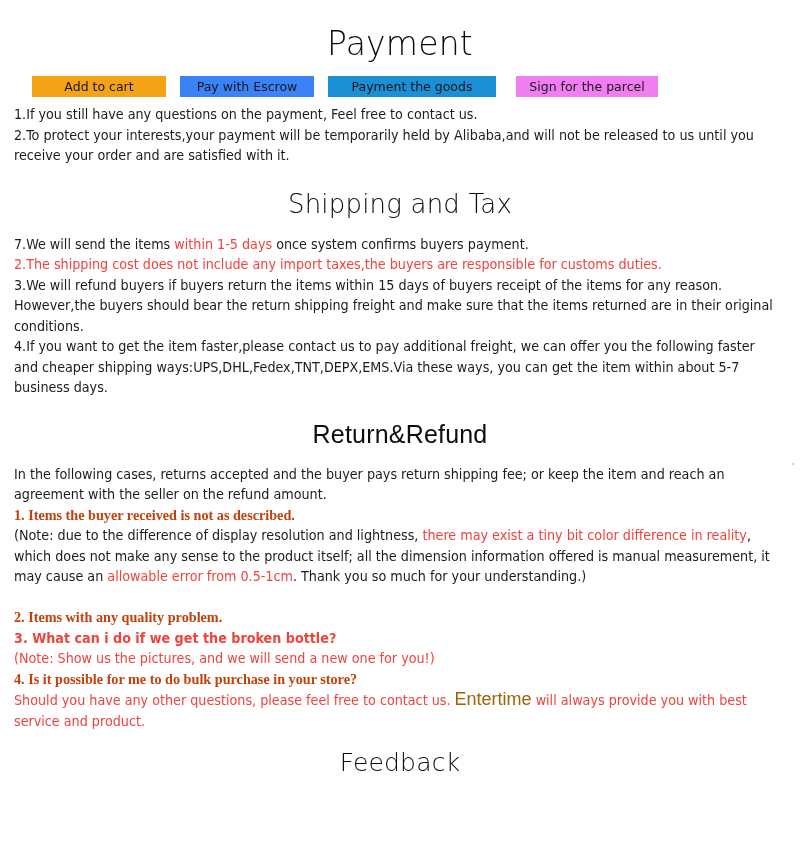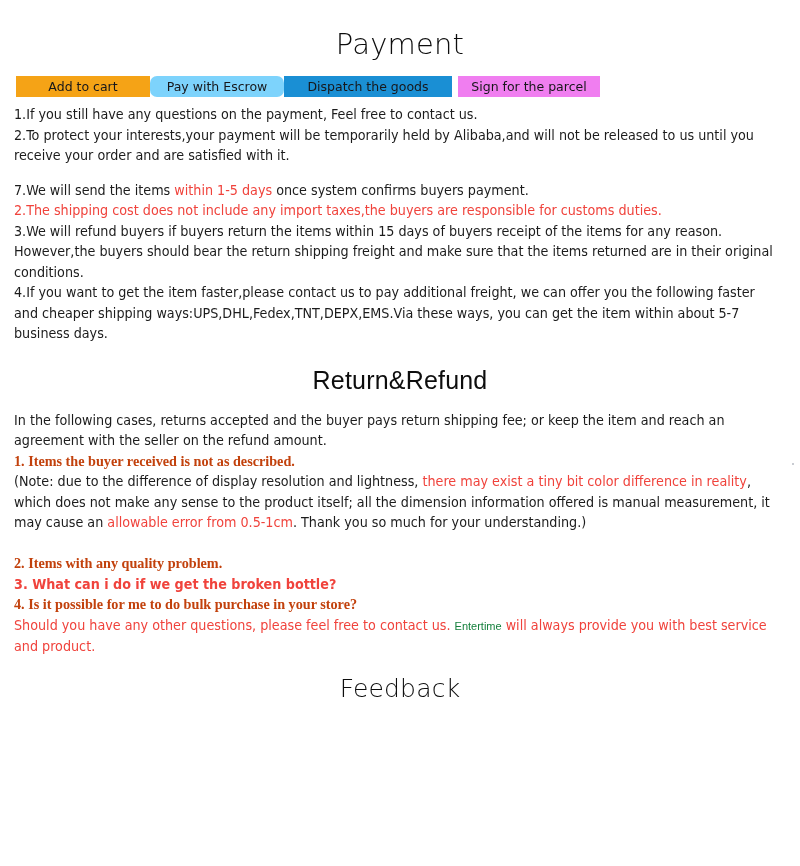--- a/index.html
+++ b/index.html
@@ -23,21 +23,21 @@
 
   
   .section-heading {
     text-align: center;
     font-family: "DejaVu Sans", sans-serif;
     font-weight: 300;
     color: #0d0d0d;
     letter-spacing: 0.2px;
   }
   .heading-payment {
-    font-size: 29px;
+    font-size: 33px;
     line-height: 40px;
     margin: 24px 0 0 0;
     font-stretch: condensed;
   }
   .heading-shipping {
     font-size: 26px;
     line-height: 32px;
     margin: 22px 0 0 0;
   }
   .heading-return {
@@ -51,37 +51,38 @@
     font-size: 25px;
     line-height: 32px;
     margin: 16px 0 0 0;
   }
 
   
   .btn-strip {
     display: flex;
     align-items: flex-end;
     margin: 12px 0 0 0;
-    padding: 0 22px 0 16px;
+    padding: 0 22px 0 32px;
+    gap: 14px;
   }
   .chip {
     height: 21px;
     line-height: 21px;
     text-align: center;
     font-family: "DejaVu Sans", sans-serif;
     font-size: 12.5px;
     font-weight: 400;
     color: #17171a;
     white-space: nowrap;
     box-sizing: border-box;
     padding: 0 4px;
     border-radius: 0;
   }
   .chip-cart      { flex: 0 0 134px; background: #f5a316; }
-  .chip-escrow    { flex: 0 0 134px; background: #7dd3fc; border-radius: 7px; }
+  .chip-escrow    { flex: 0 0 134px; background: #3b82f6; }
   .chip-dispatch  { flex: 0 0 168px; background: #1a8fd4; }
   .chip-sign      { flex: 0 0 142px; background: #f07ef0; margin-left: 6px; }
   .chip-stars     { flex: 0 0 142px; background: #ef6a85; }
 
   
   .body-block {
     font-family: "DejaVu Sans", sans-serif;
     font-stretch: condensed;
     font-size: 14.2px;
     line-height: 20.5px;
@@ -93,69 +94,71 @@
   .block-shipping { margin-top: 14px; }
   .block-return   { margin-top: 14px; }
 
   .body-block p { margin: 0; }
   .spacer-line { height: 20.5px; }
 
   .red     { color: #f0433c; }
   .bold    { font-weight: 700; color: #c2410c; font-family: Liberation Serif, serif; }
   .bold-red{ font-weight: 700; color: #f0433c; }
   .brand   { font-family: "Liberation Sans", sans-serif; font-weight: 300;
-             font-size: 11px; color: #15803d; }
+             font-size: 18px; color: #a16207; }
 
   .edge-dot {
     position: absolute;
     right: 6px;
     top: 439px;
     width: 2px;
     height: 2px;
     background: #c9ccd2;
   }
 </style>
 </head>
 <body>
 
 <div class="page">
 
   <h1 class="section-heading heading-payment">Payment</h1>
 
   <div class="btn-strip">
     <div class="chip chip-cart">Add to cart</div>
     <div class="chip chip-escrow">Pay with Escrow</div>
-    <div class="chip chip-dispatch">Dispatch the goods</div>
+    <div class="chip chip-dispatch">Payment the goods</div>
     <div class="chip chip-sign">Sign for the parcel</div>
   </div>
 
   <div class="body-block block-payment">
     <p>1.If you still have any questions on the payment, Feel free to contact us.</p>
     <p>2.To protect your interests,your payment will be temporarily held by Alibaba,and will not be released to us until you receive your order and are satisfied with it.</p>
   </div>
 
+  <h2 class="section-heading heading-shipping">Shipping and Tax</h2>
 
   <div class="body-block block-shipping">
     <p><span>7.We will send the items </span><span class="red">within 1-5 days</span><span> once system confirms buyers payment.</span></p>
     <p class="red">2.The shipping cost does not include any import taxes,the buyers are responsible for customs duties.</p>
     <p>3.We will refund buyers if buyers return the items within 15 days of buyers receipt of the items for any reason. However,the buyers should bear the return shipping freight and make sure that the items returned are in their original conditions.</p>
     <p>4.If you want to get the item faster,please contact us to pay additional freight, we can offer you the following faster and cheaper shipping ways:UPS,DHL,Fedex,TNT,DEPX,EMS.Via these ways, you can get the item within about 5-7 business days.</p>
   </div>
 
   <h2 class="section-heading heading-return">Return&amp;Refund</h2>
 
   <div class="body-block block-return">
     <p>In the following cases, returns accepted and the buyer pays return shipping fee; or keep the item and reach an agreement with the seller on the refund amount.</p>
     <p class="bold">1. Items the buyer received is not as described.</p>
     <p><span>(Note: due to the difference of display resolution and lightness, </span><span class="red">there may exist a tiny bit color difference in reality</span><span>, which does not make any sense to the product itself; all the dimension information offered is manual measurement, it may cause an </span><span class="red">allowable error from 0.5-1cm</span><span>. Thank you so much for your understanding.)</span></p>
 
     <div class="spacer-line"></div>
 
     <p class="bold">2. Items with any quality problem.</p>
     <p class="bold-red">3. What can i do if we get the broken bottle?</p>
+    <p class="red">(Note: Show us the pictures, and we will send a new one for you!)</p>
     <p class="bold">4. Is it possible for me to do bulk purchase in your store?</p>
     <p class="red"><span>Should you have any other questions, please feel free to contact us. </span><span class="brand">Entertime</span><span> will always provide you with best service and product.</span></p>
   </div>
 
   <h2 class="section-heading heading-feedback">Feedback</h2>
 
   <div class="edge-dot"></div>
 </div>
 
 </body></html>

